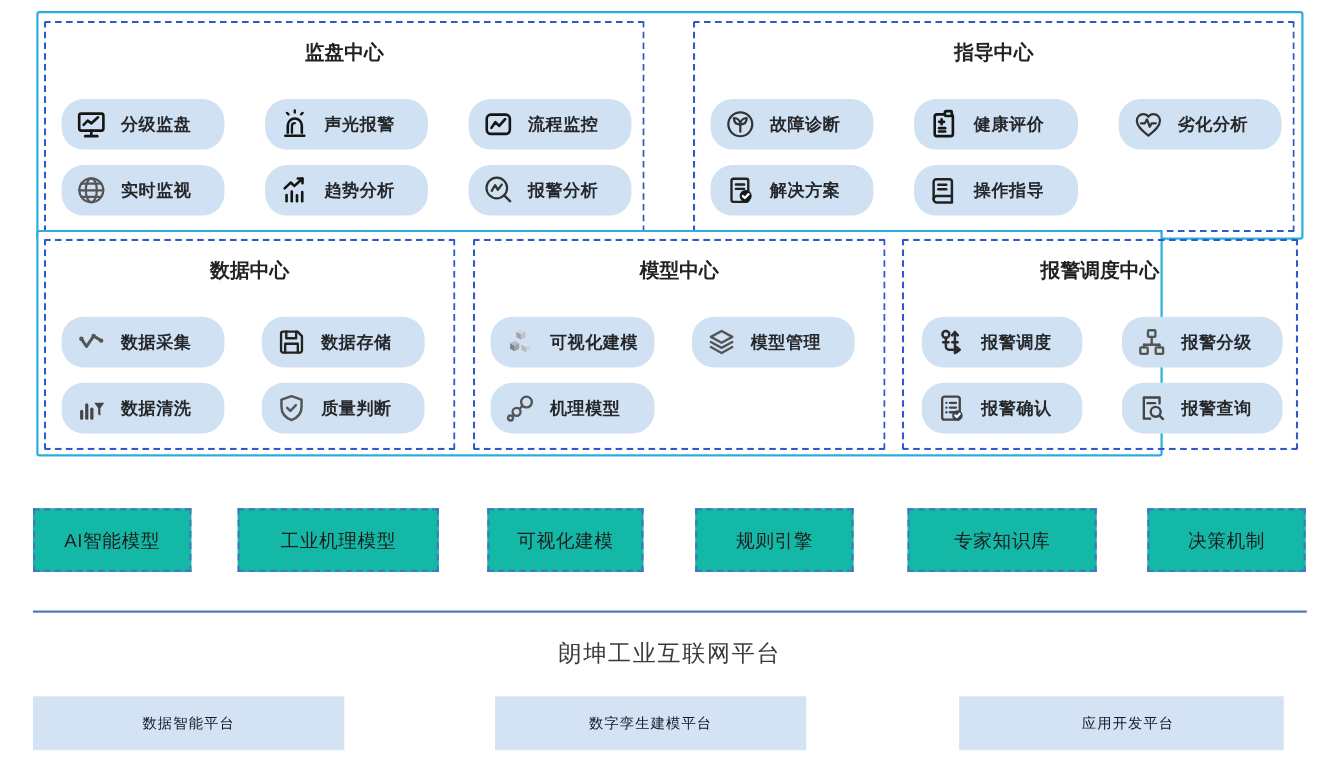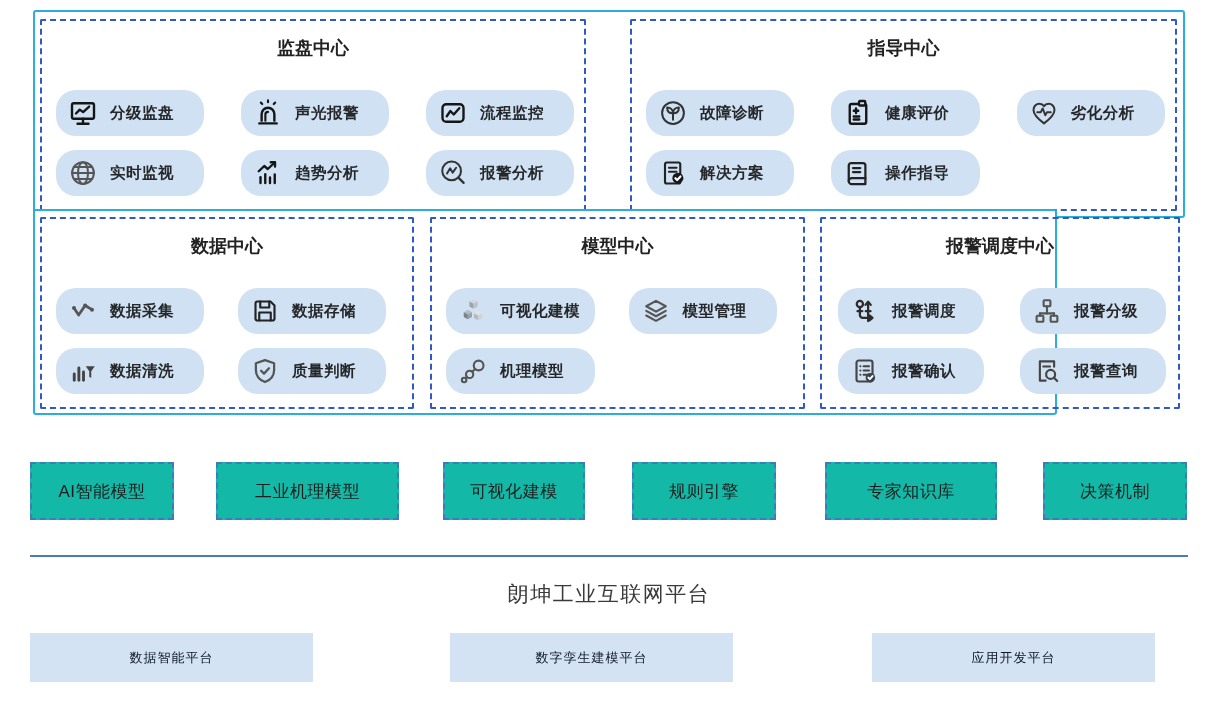--- a/index.html
+++ b/index.html
@@ -322,15 +322,15 @@
       <div class="cap" style="left: 443px; width: 142px;">可视化建模</div>
       <div class="cap" style="left: 632px; width: 144px;">规则引擎</div>
       <div class="cap" style="left: 825px; width: 172px;">专家知识库</div>
       <div class="cap" style="left: 1043px; width: 144px;">决策机制</div>
     </div>
   <div class="divider"></div>
   <div class="platform-title">朗坤工业互联网平台</div>
   <div id="plat-row">
       <div class="plat" style="left: 30px;">数据智能平台</div>
       <div class="plat" style="left: 450px;">数字孪生建模平台</div>
-      <div class="plat" style="left: 872px;">应用开发平台</div>
+      <div class="plat" style="left: 872px; padding-left: 12px;">应用开发平台</div>
     </div>
 </div>
 
 </body></html>

